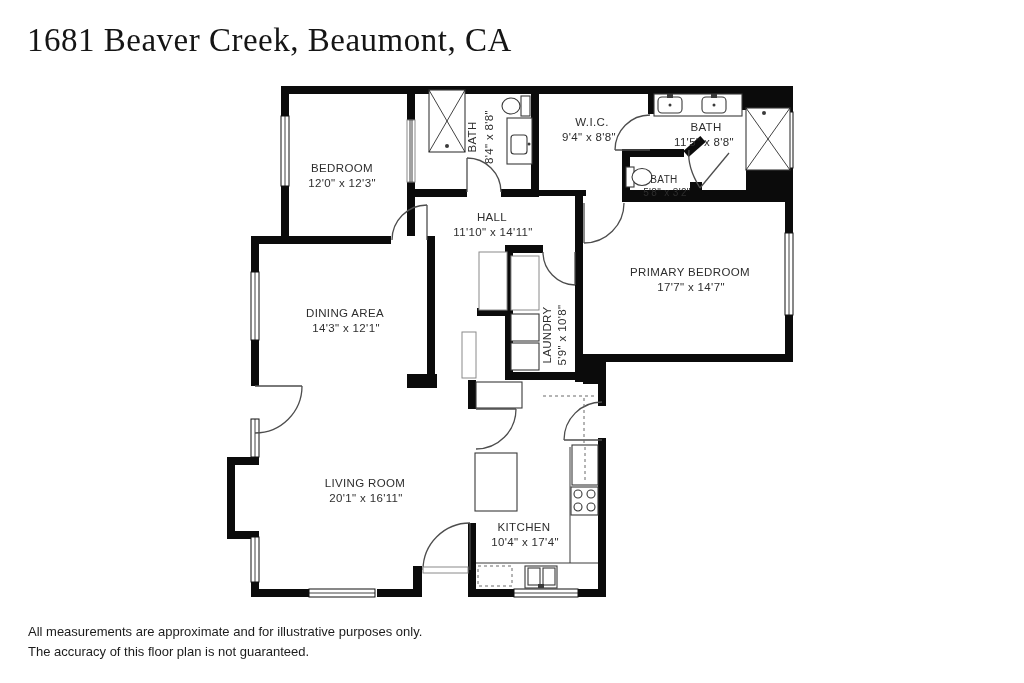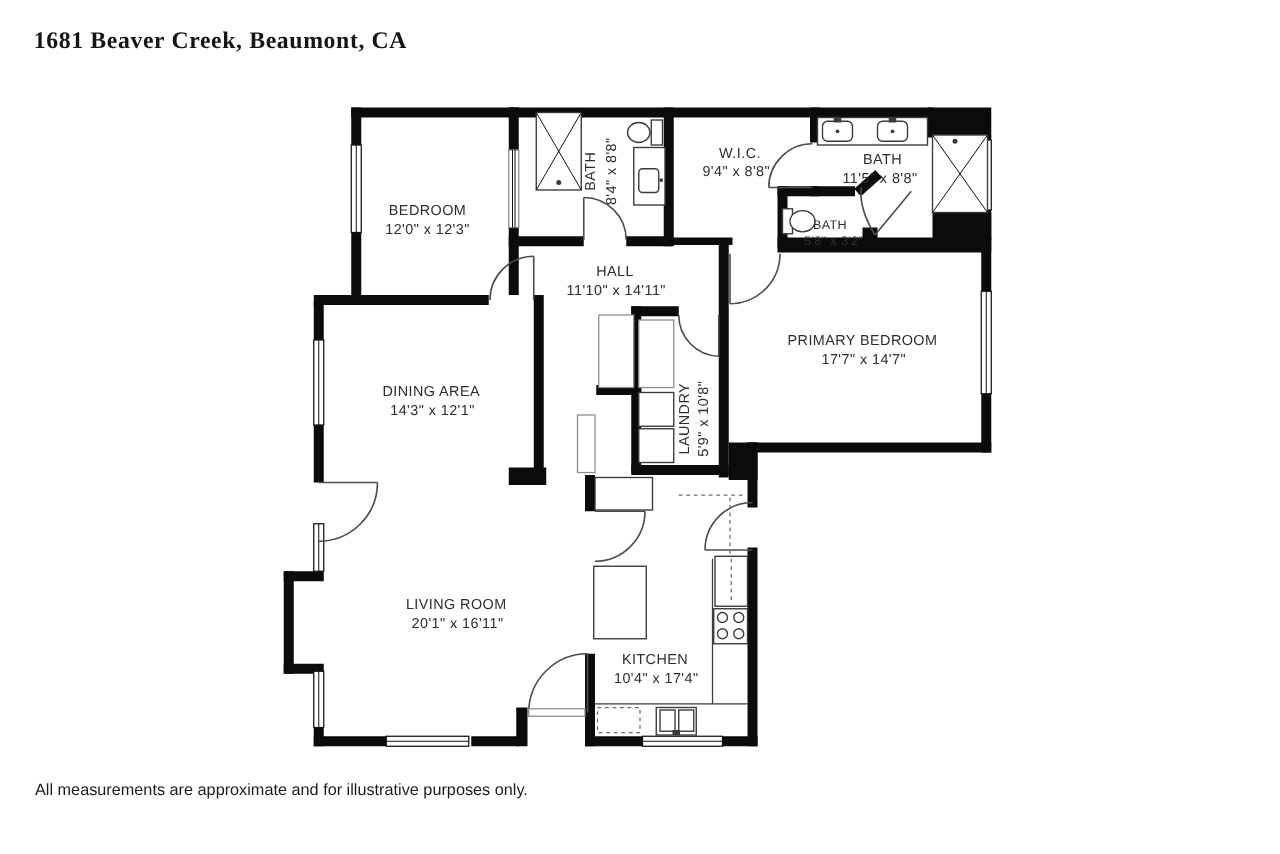--- a/index.html
+++ b/index.html
@@ -1,19 +1,19 @@
 <!DOCTYPE html>
 <html><head>
 <meta charset="utf-8">
 <style>
   html,body{margin:0;padding:0;background:#ffffff;}
   .page{position:relative;width:1024px;height:683px;background:#fff;overflow:hidden;
         font-family:"Liberation Sans",sans-serif;}
   .title{position:absolute;left:27px;top:22px;font-family:"Liberation Serif",serif;
-         font-size:19px;color:#151515;letter-spacing:.5px;font-weight:700;margin:0;text-align:center;}
+         font-size:33px;color:#151515;letter-spacing:.5px;font-weight:400;margin:0;text-align:center;}
   .footer{position:absolute;left:28px;top:622px;font-size:13px;color:#1c1c1c;line-height:1.5;}
   svg{position:absolute;left:0;top:0;}
   .lbl{font-family:"Liberation Sans",sans-serif;font-size:11.5px;fill:#2e2e2e;
        letter-spacing:.35px;text-anchor:middle;}
   .sm{font-size:10px;}
   .wall{fill:#0b0b0b;}
   .door{stroke:#4d4d4d;stroke-width:1.3;fill:none;}
   .fix{stroke:#3a3a3a;stroke-width:1.1;fill:#ffffff;}
   .thin{stroke:#8a8a8a;stroke-width:1;fill:#ffffff;}
   .dash{stroke:#6a6a6a;stroke-width:1;fill:none;stroke-dasharray:3 3;}
@@ -289,14 +289,15 @@
       <text class="lbl" x="365" y="487">LIVING ROOM</text>
       <text class="lbl" x="366" y="502">20'1" x 16'11"</text>
 
       <text class="lbl" x="524" y="531">KITCHEN</text>
       <text class="lbl" x="525" y="546">10'4" x 17'4"</text>
     </g>
   </svg>
 
   <div class="footer">
     <div>All measurements are approximate and for illustrative purposes only.</div>
+    <div>The accuracy of this floor plan is not guaranteed.</div>
   </div>
 </div>
 
 </body></html>

